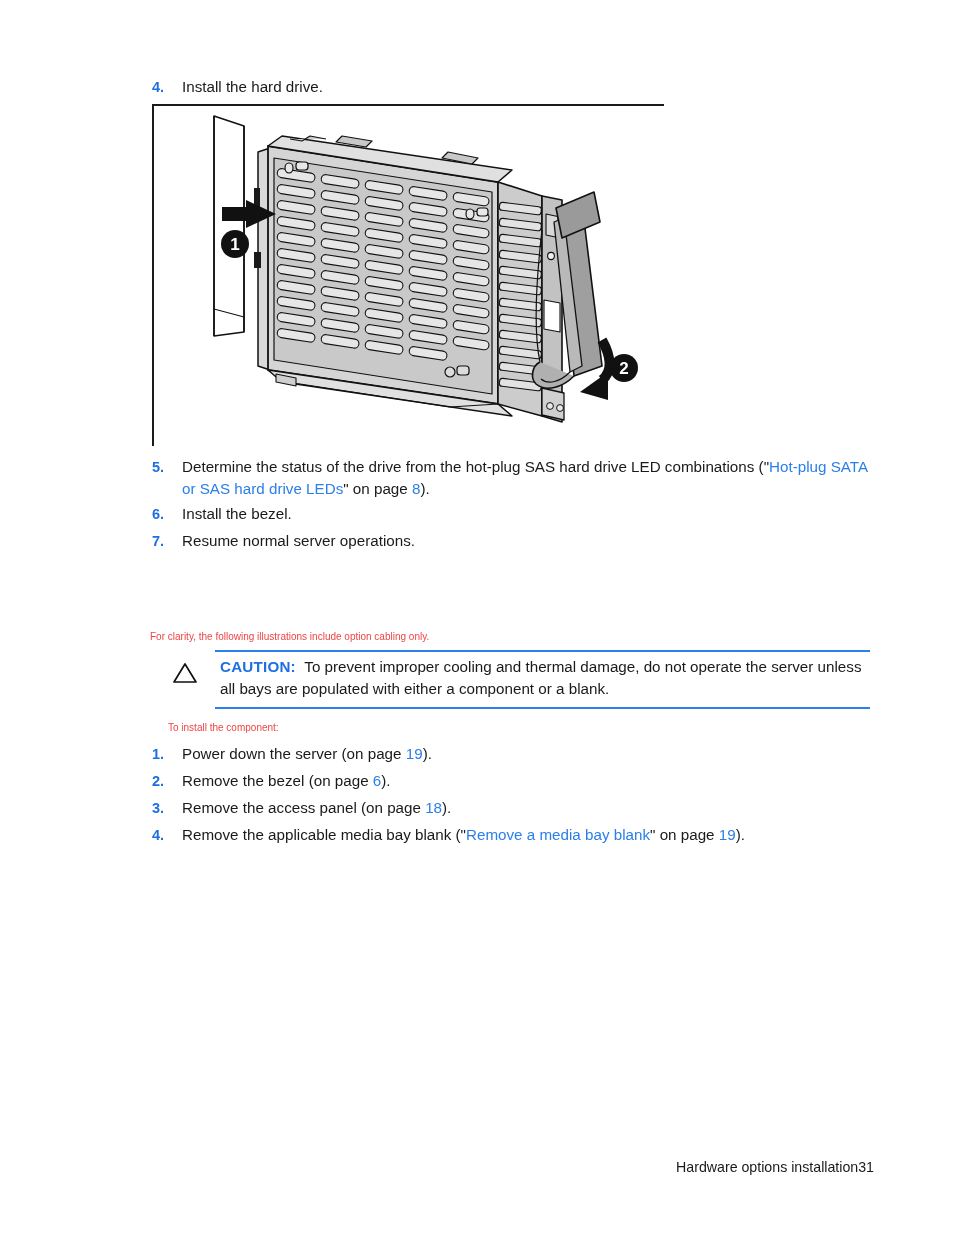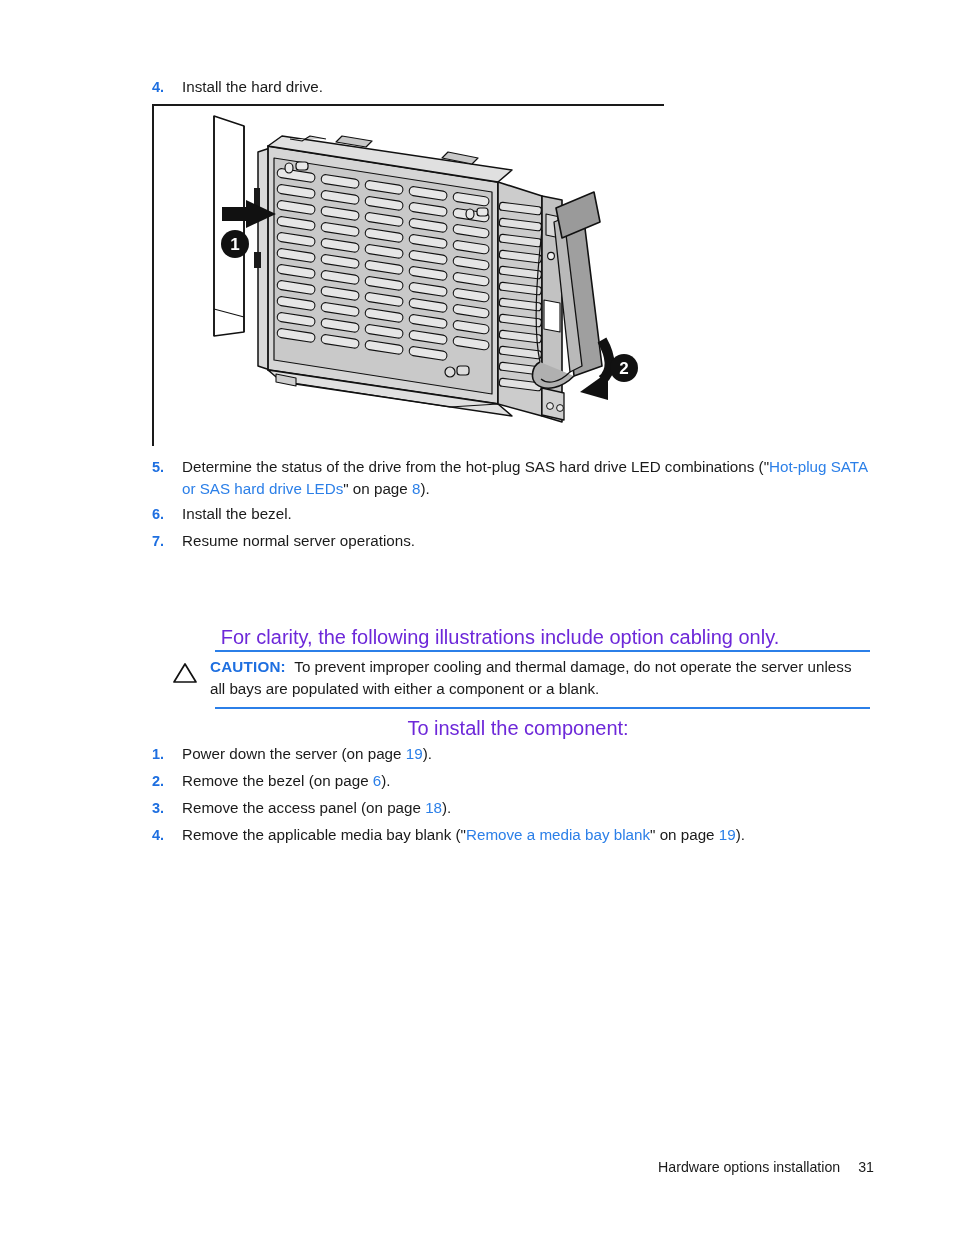--- a/index.html
+++ b/index.html
@@ -41,24 +41,23 @@
     line-height: 22px;
   }
   .step .txt {
     flex: 1 1 auto;
   }
   .lnk { color: #2B7FE8; }
   .pg  { color: #2B7FE8; }
 
   .plain {
     position: absolute;
-    font-size: 20px;
+    font-size: 10px;
     line-height: 22px;
-    color: #6d28d9;
-    text-align: center;
+    color: #ef4444;
   }
 
   
   .h1 {
     position: absolute;
     left: 80px;
     top: 570px;
     font-size: 39px;
     line-height: 46px;
     color: #2176E8;
@@ -85,21 +84,21 @@
   .caution-tri {
     position: absolute;
     left: 22px;
     top: 12px;
     width: 0;
     height: 0;
   }
   .caution-tri svg { display: block; }
   .caution-body {
     position: absolute;
-    left: 60px;
+    left: 70px;
     top: 6px;
     width: 645px;
     font-size: 15.2px;
     line-height: 22px;
     color: #1a1a1a;
   }
   .caution-label {
     color: #1E6FE0;
     font-weight: bold;
     letter-spacing: 0.2px;
@@ -108,21 +107,21 @@
   
   .footer {
     position: absolute;
     left: 0;
     top: 1159px;
     width: 874px;
     text-align: right;
     font-size: 14.2px;
     color: #1a1a1a;
   }
-  .footer .pnum { margin-left: 18px; }
+  .footer .pnum { }
 
   
   .figure {
     position: absolute;
     left: 150px;
     top: 104px;
     width: 520px;
     height: 348px;
   }
   .fig-rule-top {

